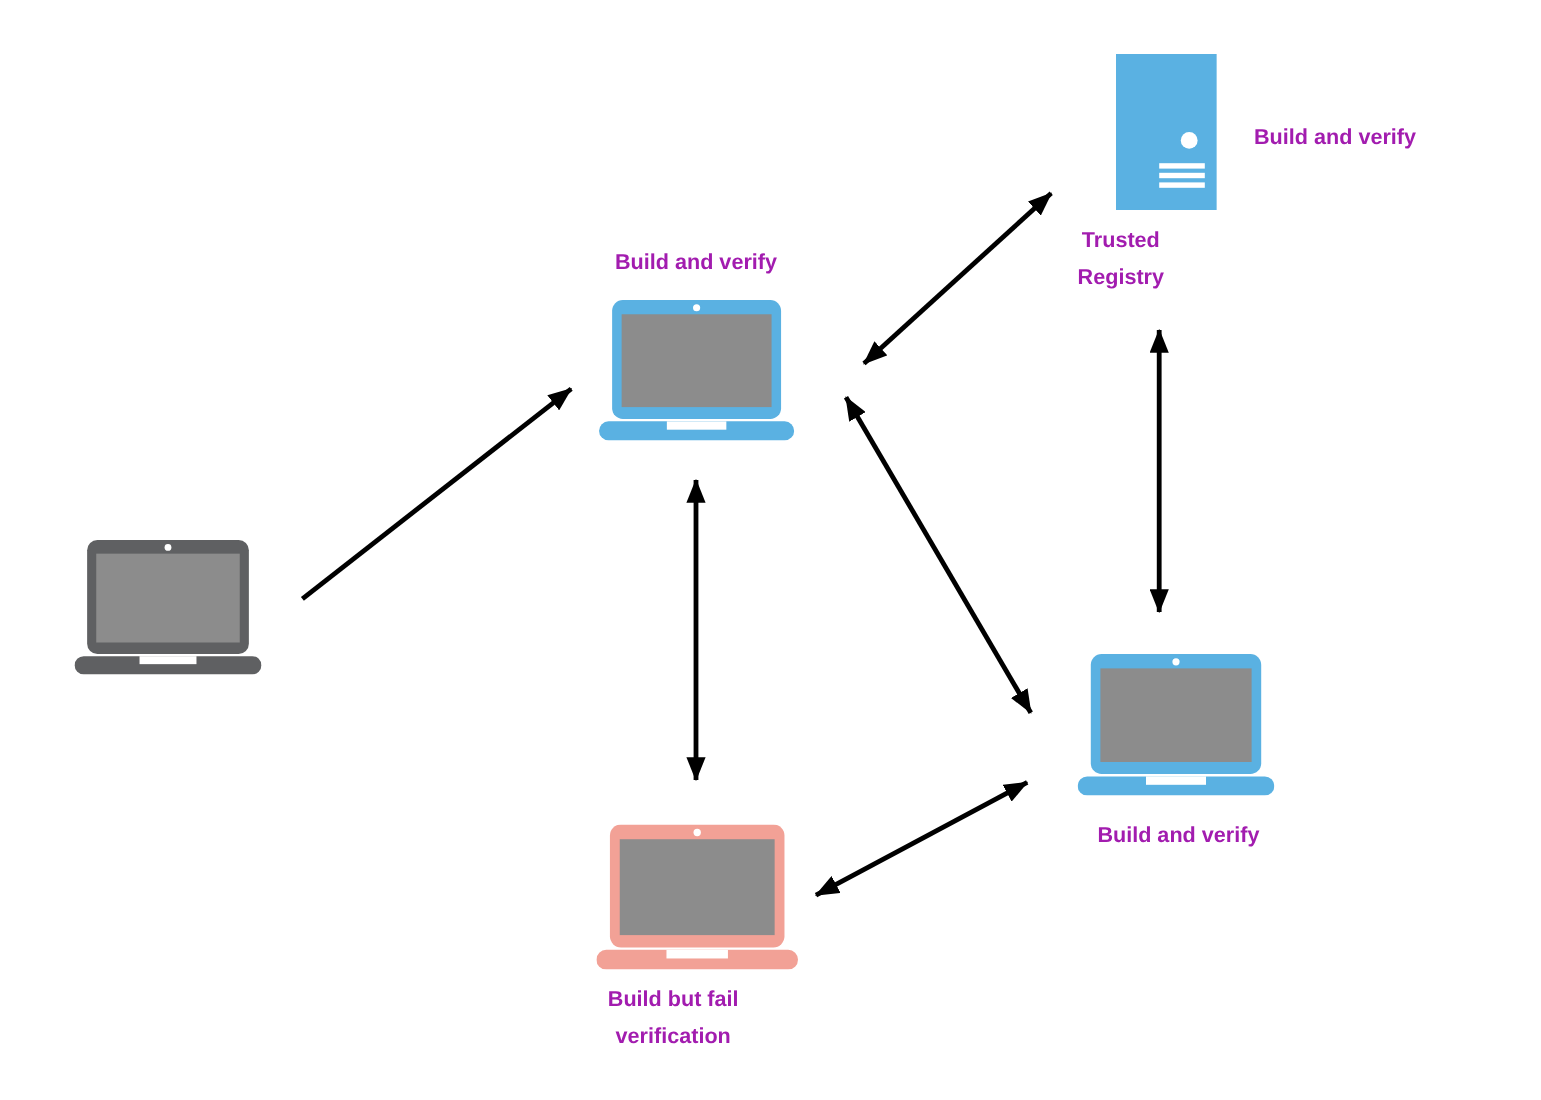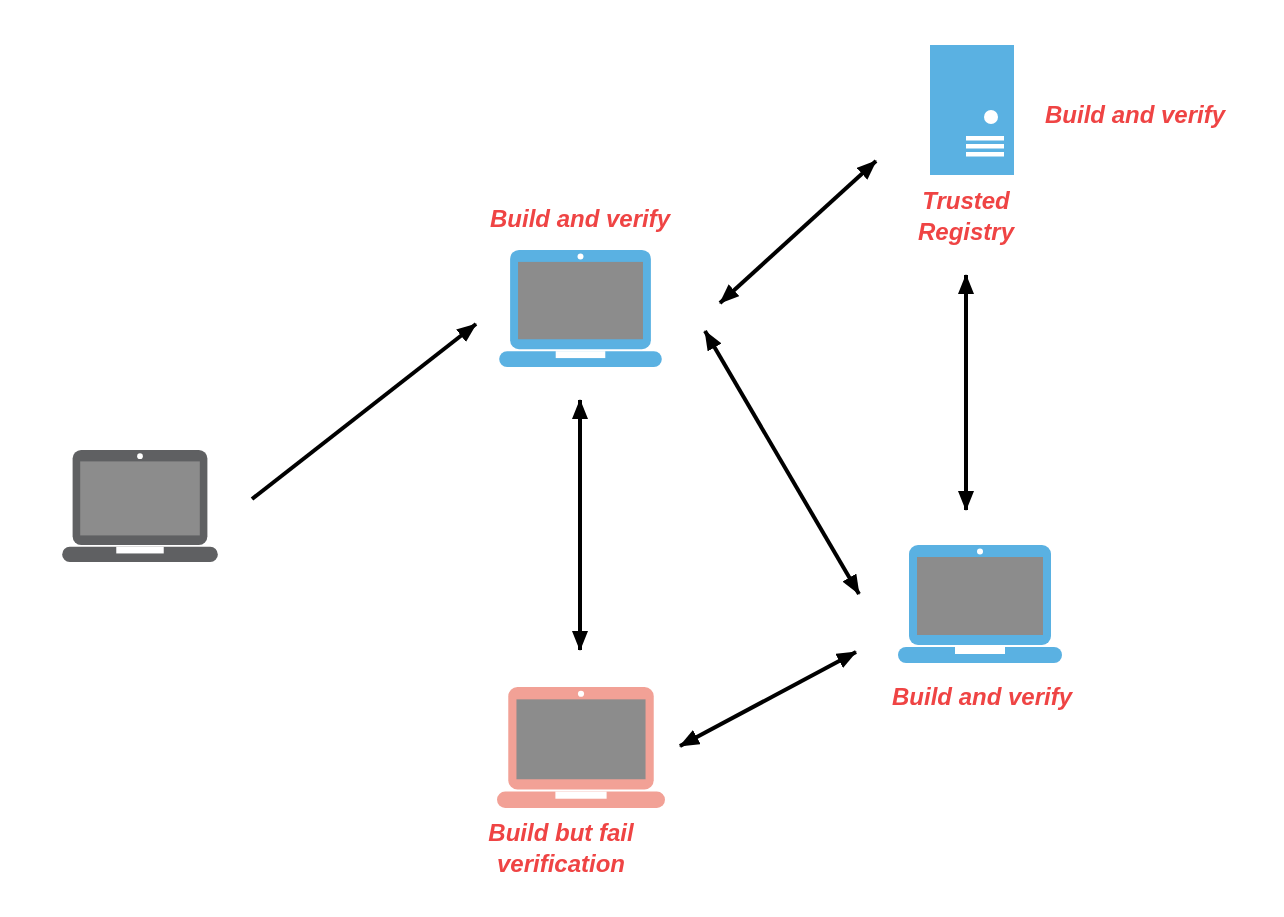--- a/index.html
+++ b/index.html
@@ -25,26 +25,25 @@
   .node {
     position: absolute;
   }
   .node svg {
     display: block;
     width: 100%;
     height: 100%;
   }
   .diagram-label {
     position: absolute;
-    font-size: 24px;
+    font-size: 18px;
     line-height: 31px;
     font-weight: 600;
-    color: #ef4444;
+    color: #a21caf;
     white-space: pre-line;
-    font-style: italic;
   }
   .align-left   { text-align: left; }
   .align-center { text-align: center; }
 </style>
 </head>
 <body>
 
 <div class="canvas">
 
   <svg class="arrows-layer" viewBox="0 0 1284 917" xmlns="http://www.w3.org/2000/svg">
@@ -84,21 +83,21 @@
 
   <div class="node" style="left: 930px; top: 45px; width: 84px; height: 130px; color: rgb(90, 177, 226);">
     <svg viewBox="0 0 84 130">
       <rect x="0" y="0" width="84" height="130" fill="currentColor"></rect>
       <circle cx="61" cy="72" r="7" fill="#ffffff"></circle>
       <rect x="36" y="91" width="38" height="4.5" fill="#ffffff"></rect>
       <rect x="36" y="99" width="38" height="4.5" fill="#ffffff"></rect>
       <rect x="36" y="107" width="38" height="4.5" fill="#ffffff"></rect>
     </svg>
   </div>
-  <div class="diagram-label align-center" style="left:880px; top:185px; width:172px;">Trusted
+  <div class="diagram-label align-center" style="left:848px; top:185px; width:172px;">Trusted
 Registry</div>
   <div class="diagram-label align-left" style="left:1045px; top:99px; width:230px;">Build and verify</div>
 
   <div class="node" style="left: 898px; top: 545px; width: 164px; height: 118px; color: rgb(90, 177, 226);">
     <svg viewBox="0 0 164 118">
       <rect x="11" y="0" width="142" height="100" rx="9" fill="currentColor"></rect>
       <rect x="19" y="12" width="126" height="78" fill="#8C8C8C"></rect>
       <circle cx="82" cy="6.5" r="3" fill="#ffffff"></circle>
       <rect x="0" y="102" width="164" height="16" rx="8" fill="currentColor"></rect>
       <rect x="57" y="102" width="50" height="7" fill="#ffffff"></rect>

